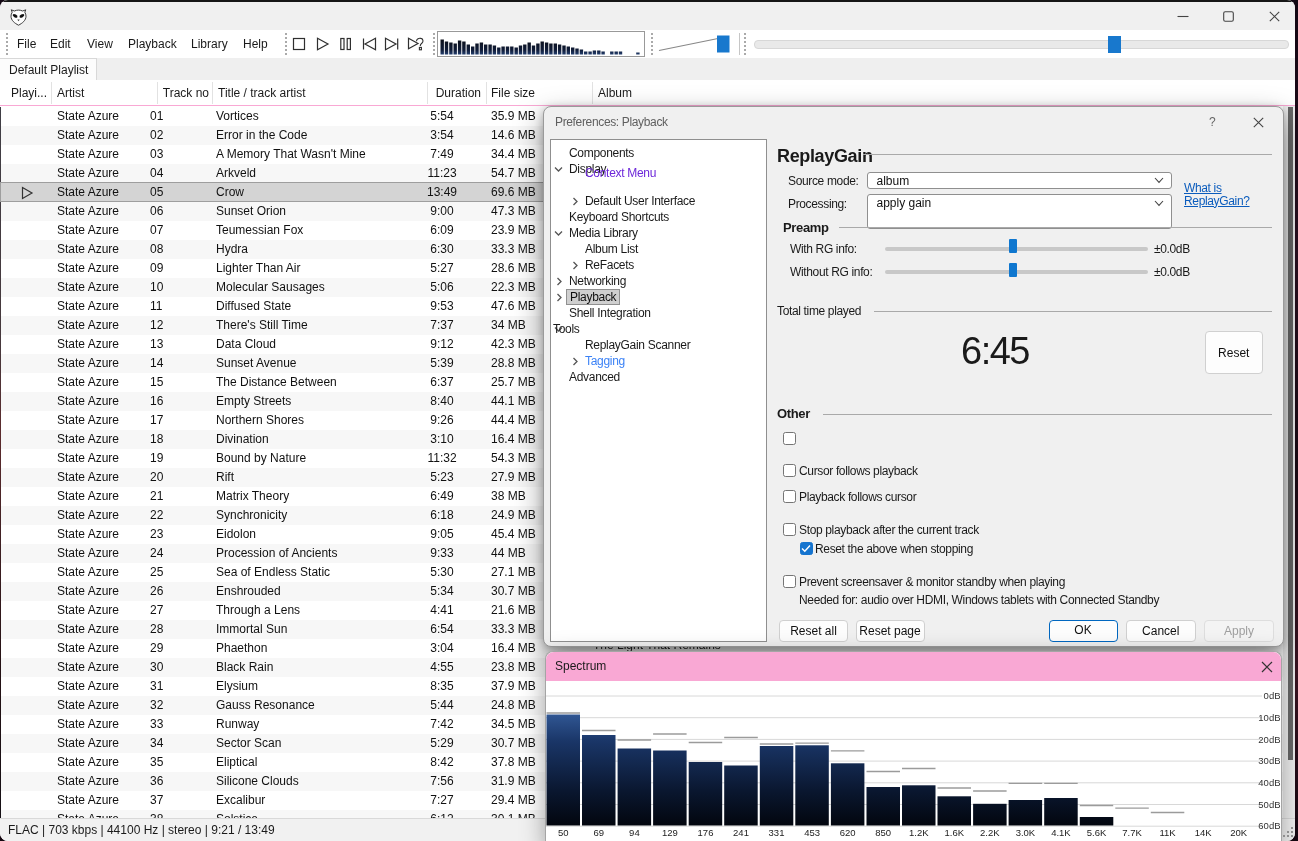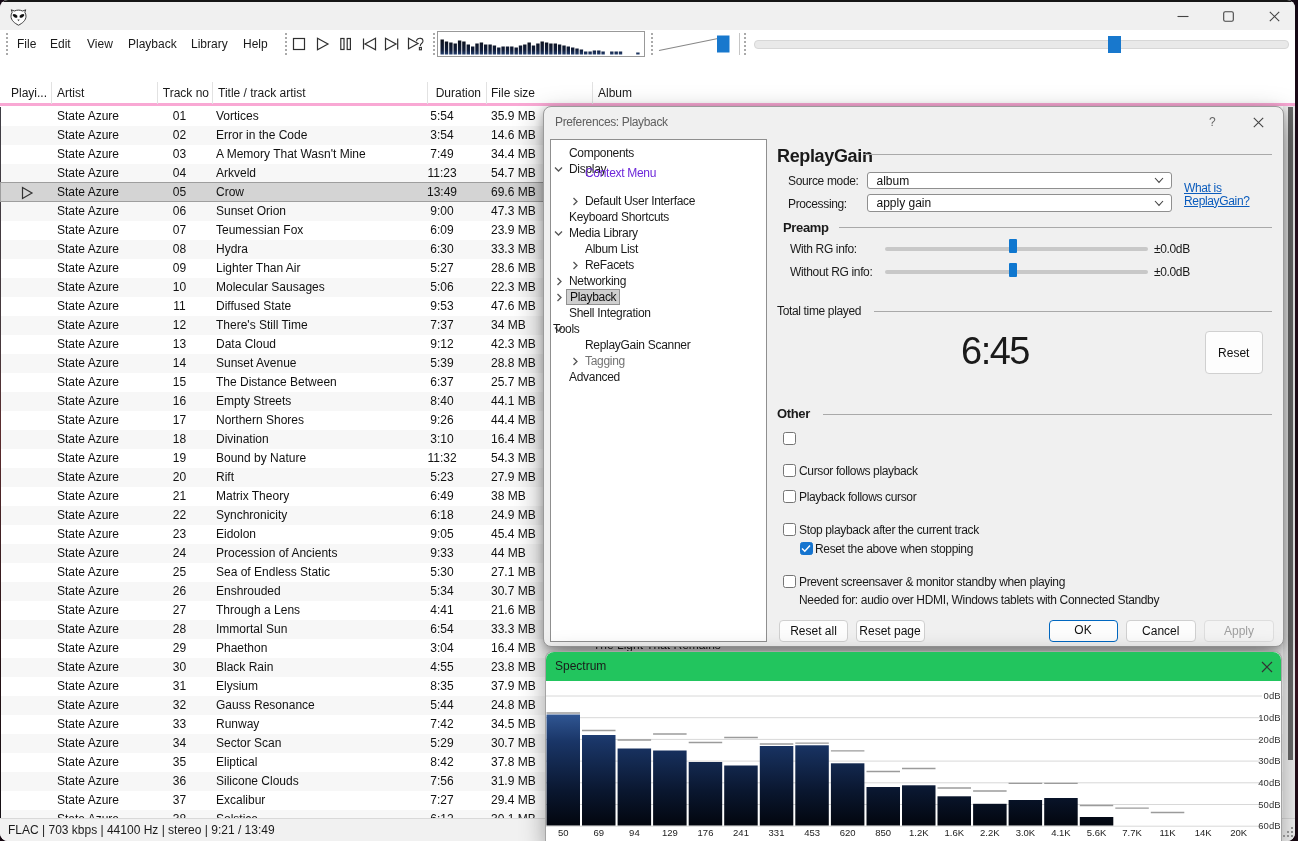--- a/index.html
+++ b/index.html
@@ -8,46 +8,46 @@
 background:linear-gradient(180deg,#120713 0%,#2a1020 30%,#1a0a14 55%,#3a1422 80%,#150710 100%)}
 .abs{position:absolute}
 #win{position:absolute;left:0;top:0;width:1295px;height:841px;background:#fff;border-radius:8px 8px 8px 8px;overflow:hidden}
 #titlebar{position:absolute;left:0;top:0;width:100%;height:30px;background:#f0f0f0;border-top:2px solid #161616}
 #titletxt{position:absolute;left:33px;top:9px;color:#5f5f5f;font-size:12px;white-space:pre}
 #menubar{position:absolute;left:0;top:30px;width:100%;height:28px;background:#fff}
 .grip{position:absolute;top:3px;height:22px;width:2px;background:repeating-linear-gradient(180deg,#aaa 0 2px,transparent 2px 4px)}
 .mi{position:absolute;top:0;height:28px;line-height:28px;color:#1a1a1a}
 #tabstrip{position:absolute;left:0;top:58px;width:100%;height:22px;background:#efefef}
 #tab{position:absolute;left:0;top:0;width:97px;height:22px;background:#fcfcfc;border:1px solid #d8d8d8;border-bottom:none;border-left:none;line-height:22px;padding-left:9px;color:#1a1a1a}
-#phead{position:absolute;left:0;top:80px;width:100%;height:26px;background:#fff;border-bottom:3px solid #f9a8d4}
+#phead{position:absolute;left:0;top:80px;width:100%;height:26px;background:#fff;border-bottom:1px solid #f9a8d4}
 .hsep{position:absolute;top:2px;height:22px;width:1px;background:#e2e2e2}
 .hl{position:absolute;top:0;height:26px;line-height:26px;color:#1a1a1a}
 #rows{position:absolute;left:0;top:107px;width:1283px;height:711px;overflow:hidden;background:#fff}
 .row{position:absolute;left:0;width:1283px;height:19px;line-height:19px}
 .row.alt{background:#f7f7f7}
 .ar{position:absolute;left:57px;top:0}
-.tn{position:absolute;left:150px;width:59px;top:0;text-align:center}
+.tn{position:absolute;left:150px;width:59px;top:0;text-align:left}
 .ti{position:absolute;left:216px;top:0}
 .du{position:absolute;left:400px;width:84px;top:0;text-align:center}
 .fs{position:absolute;left:491px;top:0}
 #selrow{position:absolute;left:0;top:182px;width:1283px;height:20px;background:#d4d4d4;border:1px solid #9e9e9e}
 #status{position:absolute;left:0;top:818px;width:100%;height:23px;background:#f1f1f1;border-top:1px solid #d9d9d9;line-height:22px;padding-left:8px;color:#1a1a1a}
 #sbar{position:absolute;left:1283px;top:106px;width:12px;height:712px;background:#ededed}
 #sthumb{position:absolute;left:1287.5px;top:107px;width:5px;height:653px;background:#686868}
 #dlg{position:absolute;left:543px;top:106px;width:741px;height:541px;background:#f0f0f0;border:1px solid #9a9a9a;border-radius:8px;box-shadow:0 12px 30px rgba(0,0,0,.4),0 2px 8px rgba(0,0,0,.25)}
 .dt{position:absolute;color:#1a1a1a;letter-spacing:-0.35px}
 .bold{font-weight:bold}
 .hline{position:absolute;height:1px;background:#a9a9a9}
 .combo{position:absolute;background:#fff;border:1px solid #8f8f8f;border-radius:3px;line-height:16px;padding-left:9px;color:#111}
 .cb{position:absolute;width:13px;height:13px;background:#fff;border:1px solid #757575;border-radius:2.5px}
 .btn{position:absolute;background:#fdfdfd;border:1px solid #d0d0d0;border-radius:4px;text-align:center;color:#111}
 .link{color:#0b5cbd;text-decoration:underline}
 #tree div{letter-spacing:-0.3px}
 #specwin{position:absolute;left:545px;top:651px;width:737px;height:195px;background:#fff;border:1px solid #a5a5a5;border-bottom:none;border-radius:8px 8px 0 0;box-shadow:0 6px 24px rgba(0,0,0,.35)}
-#spechead{position:absolute;left:0;top:0;width:100%;height:29px;background:#22c55e;border-radius:8px 8px 0 0;line-height:29px;padding-left:9px;color:#1a1a1a}
+#spechead{position:absolute;left:0;top:0;width:100%;height:29px;background:#f9a8d4;border-radius:8px 8px 0 0;line-height:29px;padding-left:9px;color:#1a1a1a}
 </style>
 </head>
 <body>
 <div id="win">
 <div id="titlebar">
 <svg class="abs" style="left:10px;top:7px" width="17" height="17" viewBox="0 0 17 17">
 <path d="M2.2 3.2 L1.2 0.8 L4.4 2.0 C5.6 1.4 7.2 1.1 8.5 1.1 C9.8 1.1 11.4 1.4 12.6 2.0 L15.8 0.8 L14.8 3.2 C15.6 4.4 16 5.8 16 7.2 C16 11.4 12.4 14.2 8.5 16.2 C4.6 14.2 1 11.4 1 7.2 C1 5.8 1.4 4.4 2.2 3.2 Z" fill="#fdfdfd" stroke="#3a3a3a" stroke-width="1"></path>
 <ellipse cx="5.1" cy="6.9" rx="2.6" ry="1.5" transform="rotate(30 5.1 6.9)" fill="#111"></ellipse>
 <ellipse cx="11.9" cy="6.9" rx="2.6" ry="1.5" transform="rotate(-30 11.9 6.9)" fill="#111"></ellipse>
 <path d="M7.3 10.6 L9.7 10.6 L8.5 12.2 Z" fill="#444"></path>
@@ -143,20 +143,23 @@
 <div class="grip" style="left:651px"></div>
 <svg class="abs" style="left:656px;top:3px" width="80" height="22" viewBox="0 0 80 22">
 <path d="M3 17.5 L62 5.5" stroke="#888" stroke-width="1.2" fill="none"></path>
 <rect x="61" y="2.5" width="12.5" height="17" fill="#1878cd"></rect>
 </svg>
 <div class="abs" style="left:739px;top:3px;width:1px;height:22px;background:#c6c6c6"></div>
       <div class="grip" style="left:744px"></div>
 <div class="abs" style="left:754px;top:10px;width:535px;height:9px;background:#e9e9e9;border:1px solid #d7d7d7;border-radius:4px"></div>
 <div class="abs" style="left:1108px;top:5.5px;width:13px;height:17.5px;background:#1878cd"></div>
 </div>
+<div id="tabstrip">
+      <div id="tab">Default Playlist</div>
+    </div>
 <div id="phead">
 <div class="hsep" style="left:51px"></div>
 <div class="hsep" style="left:157px"></div>
 <div class="hsep" style="left:212px"></div>
 <div class="hsep" style="left:427px"></div>
 <div class="hsep" style="left:486px"></div>
 <div class="hsep" style="left:592px"></div>
 <div class="hl" style="left:11px">Playi...</div>
 <div class="hl" style="left:57px">Artist</div>
 <div class="hl" style="left:150px;width:59px;text-align:right">Track no</div>
@@ -489,34 +492,34 @@
 <div style="position:absolute;left:15px;top:149px;height:16px;padding:0 3px;line-height:15px;background:#cfcfcf;border:1px solid #909090;color:#111">Playback</div>
 <div style="position:absolute;left:18px;top:166px;height:14px;line-height:14px;color:#1a1a1a">Shell Integration</div>
 <svg style="position:absolute;left:3px;top:186px" width="9" height="7" viewBox="0 0 9 7">
         <path d="M1 1.5 L4.5 5 L8 1.5" stroke="#555" stroke-width="1.3" fill="none"></path>
       </svg>
 <div style="position:absolute;left:2px;top:182px;height:14px;line-height:14px;color:#1a1a1a">Tools</div>
 <div style="position:absolute;left:34px;top:198px;height:14px;line-height:14px;color:#1a1a1a">ReplayGain Scanner</div>
 <svg style="position:absolute;left:21px;top:217px" width="7" height="9" viewBox="0 0 7 9">
         <path d="M1.5 1 L5 4.5 L1.5 8" stroke="#555" stroke-width="1.3" fill="none"></path>
       </svg>
-<div style="position:absolute;left:34px;top:214px;height:14px;line-height:14px;color:#737373">Tagging</div>
+<div style="position:absolute;left:34px;top:214px;height:14px;line-height:14px;color:#3b82f6">Tagging</div>
 <div style="position:absolute;left:18px;top:230px;height:14px;line-height:14px;color:#1a1a1a">Advanced</div>
 </div>
 <div class="dt bold" style="left:233px;top:38.5px;font-size:18px">ReplayGain</div>
 <div class="hline" style="left:319px;top:47px;width:409px"></div>
 <div class="dt" style="left:244px;top:67px">Source mode:</div>
 <div class="combo" style="left:322.5px;top:64.5px;width:305px;height:17.5px">album</div>
 <svg class="abs" style="left:610px;top:70px" width="10" height="7" viewBox="0 0 10 7">
       <path d="M1 1 L5 5.4 L9 1" stroke="#444" stroke-width="1.1" fill="none"></path>
     </svg>
 <div class="dt link" style="left:640px;top:73.5px">What is</div>
 <div class="dt link" style="left:640px;top:86.5px">ReplayGain?</div>
 <div class="dt" style="left:244px;top:90px">Processing:</div>
-<div class="combo" style="left:322.5px;top:87px;width:305px;height:18px">apply gain</div>
+<div class="combo" style="left:322.5px;top:87px;width:305px;height:35px">apply gain</div>
 <svg class="abs" style="left:610px;top:92.5px" width="10" height="7" viewBox="0 0 10 7">
       <path d="M1 1 L5 5.4 L9 1" stroke="#444" stroke-width="1.1" fill="none"></path>
     </svg>
 <div class="dt bold" style="left:239px;top:112.5px;font-size:13px">Preamp</div>
 <div class="hline" style="left:295px;top:120px;width:433px"></div>
 <div class="dt" style="left:246px;top:135px">With RG info:</div>
 <div class="abs" style="left:341px;top:140px;width:263px;height:3.5px;background:#c8c8c8;border-radius:2px"></div>
 <div class="abs" style="left:465px;top:132px;width:7.5px;height:14px;background:#0f77cf;border-radius:1px"></div>
 <div class="dt" style="left:610px;top:135px">±0.0dB</div>
 <div class="dt" style="left:246px;top:158px">Without RG info:</div>

